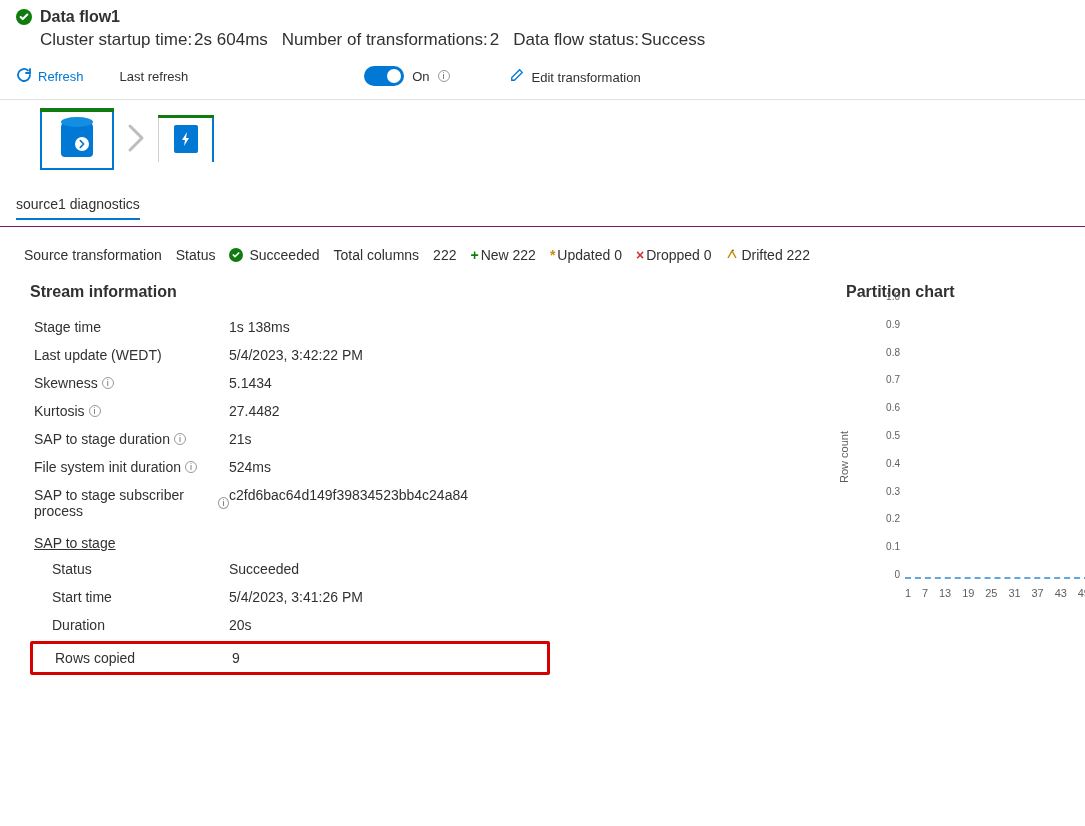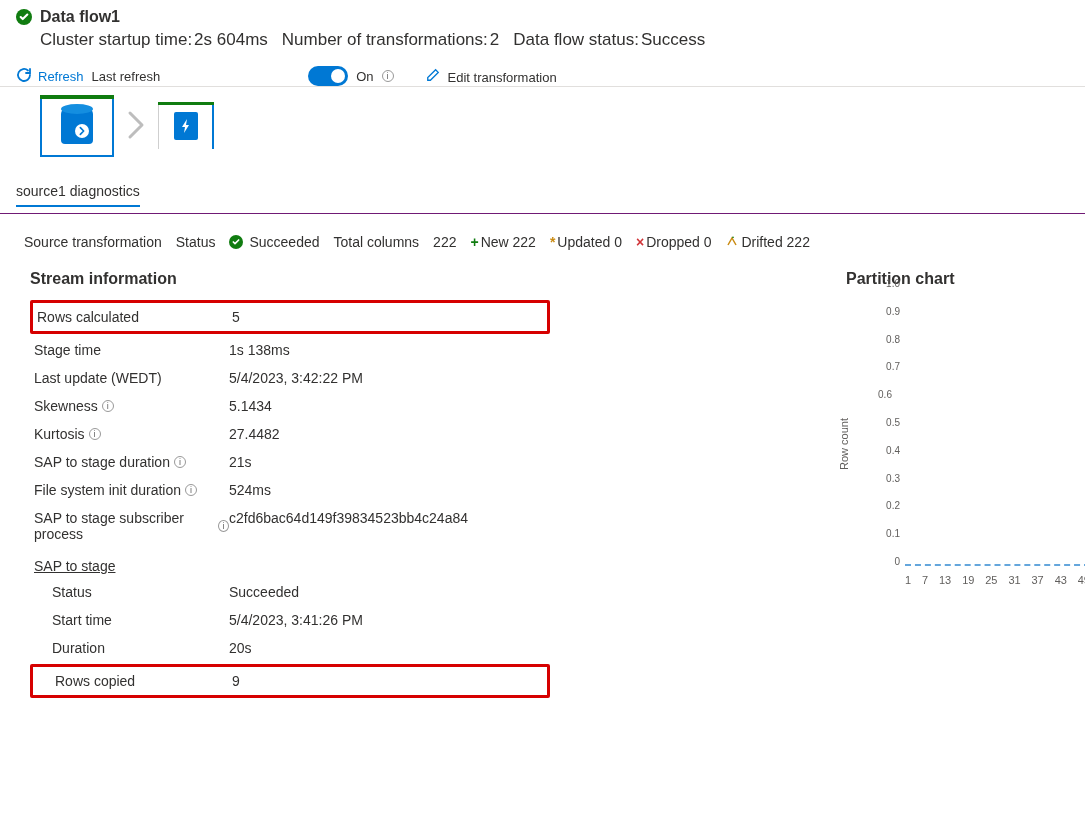--- a/index.html
+++ b/index.html
@@ -14,22 +14,22 @@
   .success-icon {
     width: 16px; height: 16px; background: #107c10; border-radius: 50%;
     display: inline-flex; align-items: center; justify-content: center;
   }
   .success-icon svg { width: 10px; height: 10px; stroke: #fff; stroke-width: 2.5; fill: none; stroke-linecap: round; stroke-linejoin: round; }
   .title { font-size: 16px; font-weight: 600; }
   .meta-row { display: flex; gap: 14px; padding: 2px 16px 8px 40px; font-size: 17px; }
   .meta-row span.label { color: #323130; margin-right: 2px; }
   .meta-row span.value { color: #323130; }
   .toolbar {
-    display: flex; align-items: center; gap: 8px;
-    padding: 8px 16px 0;
+    display: flex; align-items: center; gap: 36px;
+    padding: 8px 16px 13px;
     border-bottom: 1px solid #e1dfdd;
   }
   .refresh-btn { display: inline-flex; align-items: center; gap: 6px; color: #0078d4; cursor: pointer; }
   .auto-refresh { color: #323130; }
   .toggle-group { display: inline-flex; align-items: center; gap: 8px; margin-left: 140px; }
   .toggle {
     width: 40px; height: 20px; background: #0078d4; border-radius: 10px; position: relative;
   }
   .toggle::after {
     content: ""; position: absolute; width: 14px; height: 14px; background: #fff;
@@ -206,24 +206,20 @@
         </svg></span>
     <span>Drifted</span>&nbsp;<span>222</span>
   </span>
 </div>
 
 <div class="content-row">
   <div class="left-col">
     <div class="section-title">Stream information</div>
     <div class="info-table">
 
-      <div class="row red-box">
-        <div class="label">Rows calculated</div>
-        <div class="value">5</div>
-      </div>
 
 
       <div class="row">
         <div class="label">Stage time</div>
         <div class="value">1s 138ms</div>
       </div>
 
       <div class="row">
         <div class="label">Last update (WEDT)</div>
         <div class="value">5/4/2023, 3:42:22 PM</div>
@@ -295,21 +291,21 @@
     <div class="chart-title">Partition chart</div>
     <div class="chart">
       <div class="y-label">Row count</div>
       <div class="y-axis" id="y-axis">
           <div class="y-tick" style="bottom: 0%;">0</div>
           <div class="y-tick" style="bottom: 10%;">0.1</div>
           <div class="y-tick" style="bottom: 20%;">0.2</div>
           <div class="y-tick" style="bottom: 30%;">0.3</div>
           <div class="y-tick" style="bottom: 40%;">0.4</div>
           <div class="y-tick" style="bottom: 50%;">0.5</div>
-          <div class="y-tick" style="bottom: 60%; text-align: center;">0.6</div>
+          <div class="y-tick" style="bottom: 60%;">0.6</div>
           <div class="y-tick" style="bottom: 70%;">0.7</div>
           <div class="y-tick" style="bottom: 80%;">0.8</div>
           <div class="y-tick" style="bottom: 90%;">0.9</div>
           <div class="y-tick" style="bottom: 100%;">1.0</div>
         </div>
       <div class="plot" id="plot">
           <div class="chart-line" style="bottom: 2%; border-top-color: rgb(100, 166, 220);"></div>
         </div>
       <div class="x-axis" id="x-axis">
           <span>1</span>

